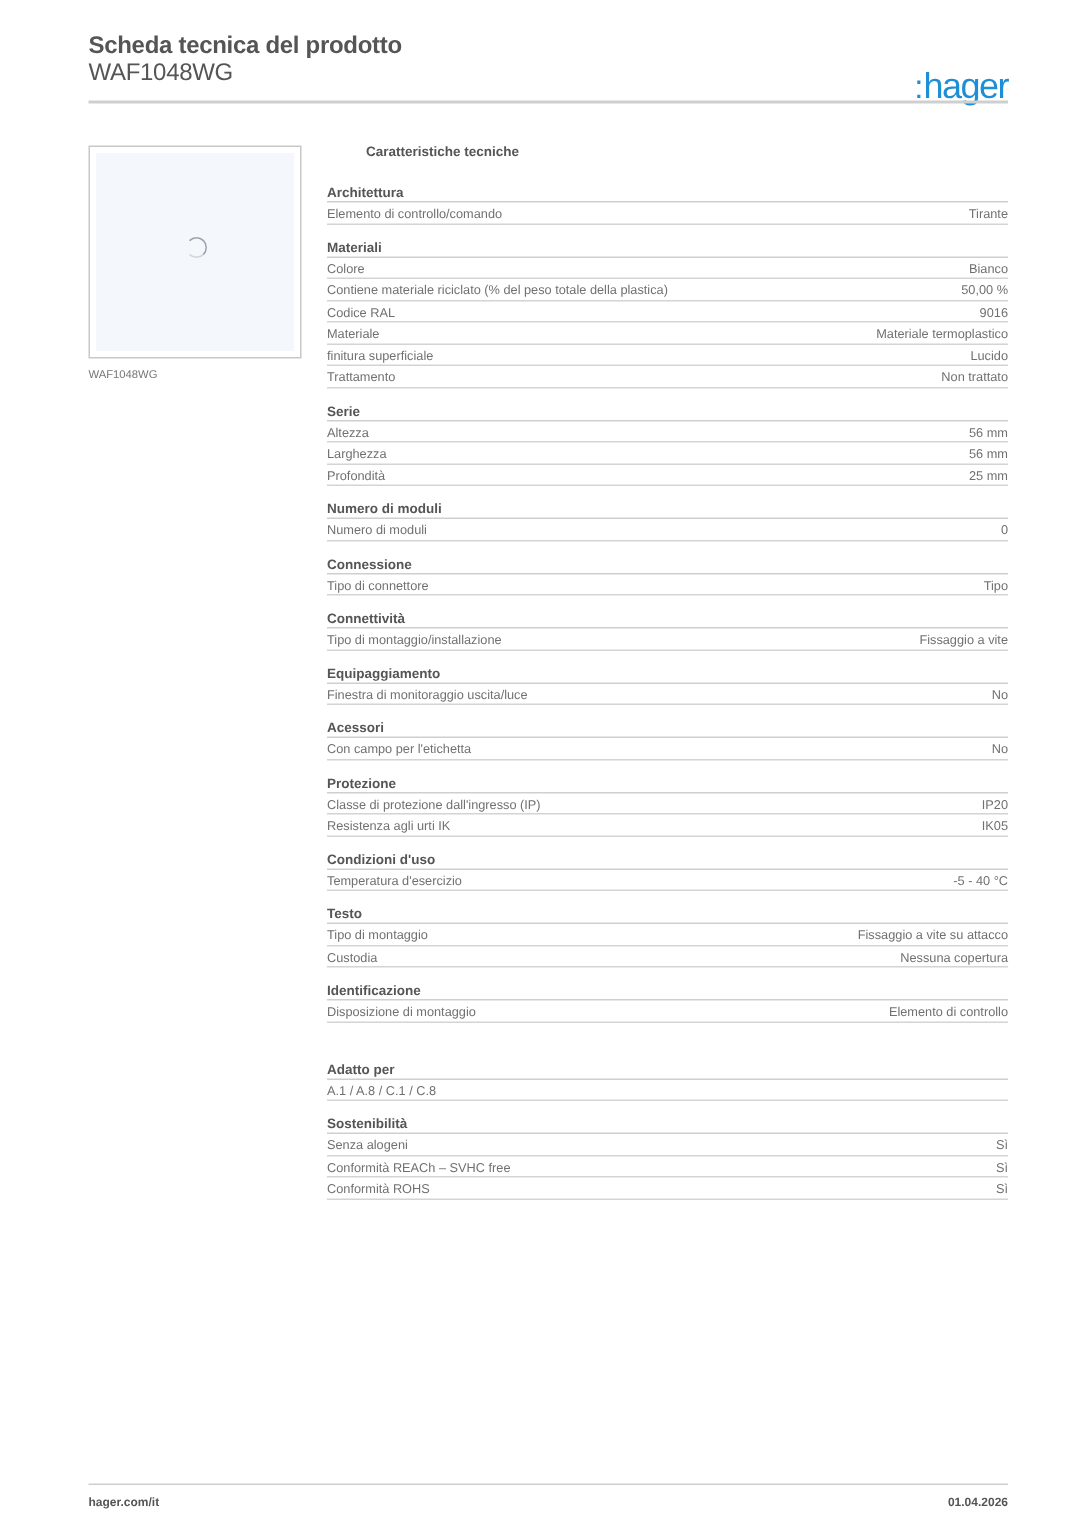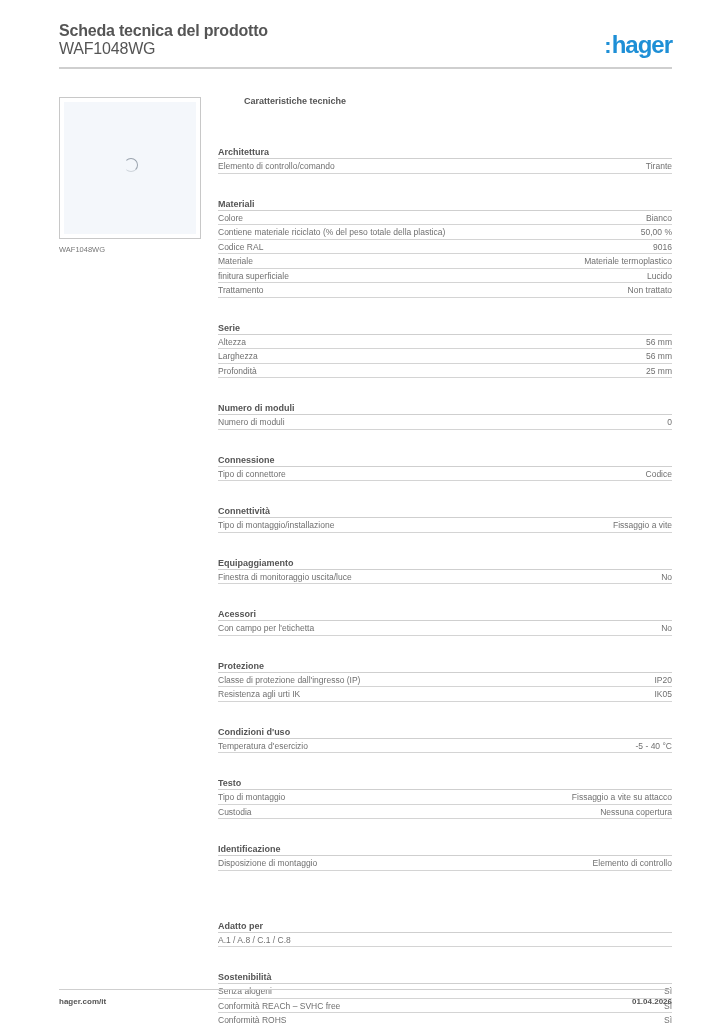--- a/index.html
+++ b/index.html
@@ -2,34 +2,34 @@
 <html><head>
   <meta charset="utf-8">
   <style>
     * { margin: 0; padding: 0; box-sizing: border-box; }
     html, body { width: 724px; height: 1024px; background: #ffffff; overflow: hidden; }
     body { position: relative; font-family: "Liberation Sans", sans-serif; color: #4a4a4a; }
 
     .header { position: absolute; left: 59px; top: 20px; width: 613px; height: 50px; }
     .doc-title { position: absolute; left: 0; top: 2px; font-size: 16px; font-weight: bold; color: #555555; letter-spacing: -0.2px; }
     .doc-code { position: absolute; left: 0; top: 20px; font-size: 16px; color: #555555; letter-spacing: -0.2px; }
-    .logo { position: absolute; right: 0; top: 11px; font-size: 24px; font-weight: bold; color: #1e8fd6; letter-spacing: -1px; }
+    .logo { position: absolute; right: 0; top: 24px; font-size: 24px; font-weight: normal; color: #1e8fd6; letter-spacing: -1px; }
     .logo .colon { font-size: 22px; margin-right: 1px; }
     .header-rule { position: absolute; left: 59px; top: 67px; width: 613px; height: 2px; background: #cfcfcf; }
 
     .product-image { position: absolute; left: 59px; top: 97px; width: 142px; height: 142px; border: 1px solid #c8c8c8; background: #ffffff; padding: 4px; }
     .product-image .plate { width: 100%; height: 100%; background: #f4f7fb; position: relative; }
     .product-image .hole { position: absolute; left: 60px; top: 56px; width: 14px; height: 14px; border-radius: 50%; border: 1.5px solid #9aa3ad; border-left-color: transparent; border-bottom-color: #cfd5db; }
     .image-caption { position: absolute; left: 59px; top: 245px; font-size: 7.5px; color: #777777; }
 
     .content { position: absolute; left: 218px; top: 96px; width: 454px; }
     .description { font-size: 9px; font-weight: bold; color: #555555; height: 34px; }
     .section-title-main { font-size: 9px; font-weight: bold; color: #555555; height: 26px; margin-left: 26px; }
 
-    .group { margin-bottom: 9px; margin-top: 24px; }
+    .group { margin-bottom: 9px; }
     .group-title { font-size: 9px; font-weight: bold; color: #555555; height: 13px; line-height: 13px; border-bottom: 1.5px solid #cfcfcf; }
     .row { display: flex; justify-content: space-between; height: 14.5px; line-height: 14px; font-size: 8.5px; color: #707070; border-bottom: 1px solid #d4d4d4; }
     .row .val { text-align: right; }
     .spacer { height: 16px; }
 
     .footer-rule { position: absolute; left: 59px; top: 989px; width: 613px; height: 1px; background: #cfcfcf; }
     .footer { position: absolute; left: 59px; top: 997px; width: 613px; height: 12px; font-size: 8px; }
     .footer .site { position: absolute; left: 0; font-weight: bold; color: #555555; }
     .footer .note { position: absolute; left: 0; right: 0; text-align: center; color: #888888; margin-top: 48px; }
     .footer .date { position: absolute; right: 0; font-weight: bold; color: #555555; padding-left: 12px; }
@@ -108,21 +108,21 @@
         <div class="group-title">Numero di moduli</div>
         <div class="row">
           <span>Numero di moduli</span>
           <span class="val">0</span>
         </div>
       </div>
       <div class="group">
         <div class="group-title">Connessione</div>
         <div class="row">
           <span>Tipo di connettore</span>
-          <span class="val">Codice</span>
+          <span class="val">Tipo</span>
         </div>
       </div>
       <div class="group">
         <div class="group-title">Connettività</div>
         <div class="row">
           <span>Tipo di montaggio/installazione</span>
           <span class="val">Fissaggio a vite</span>
         </div>
       </div>
       <div class="group">

